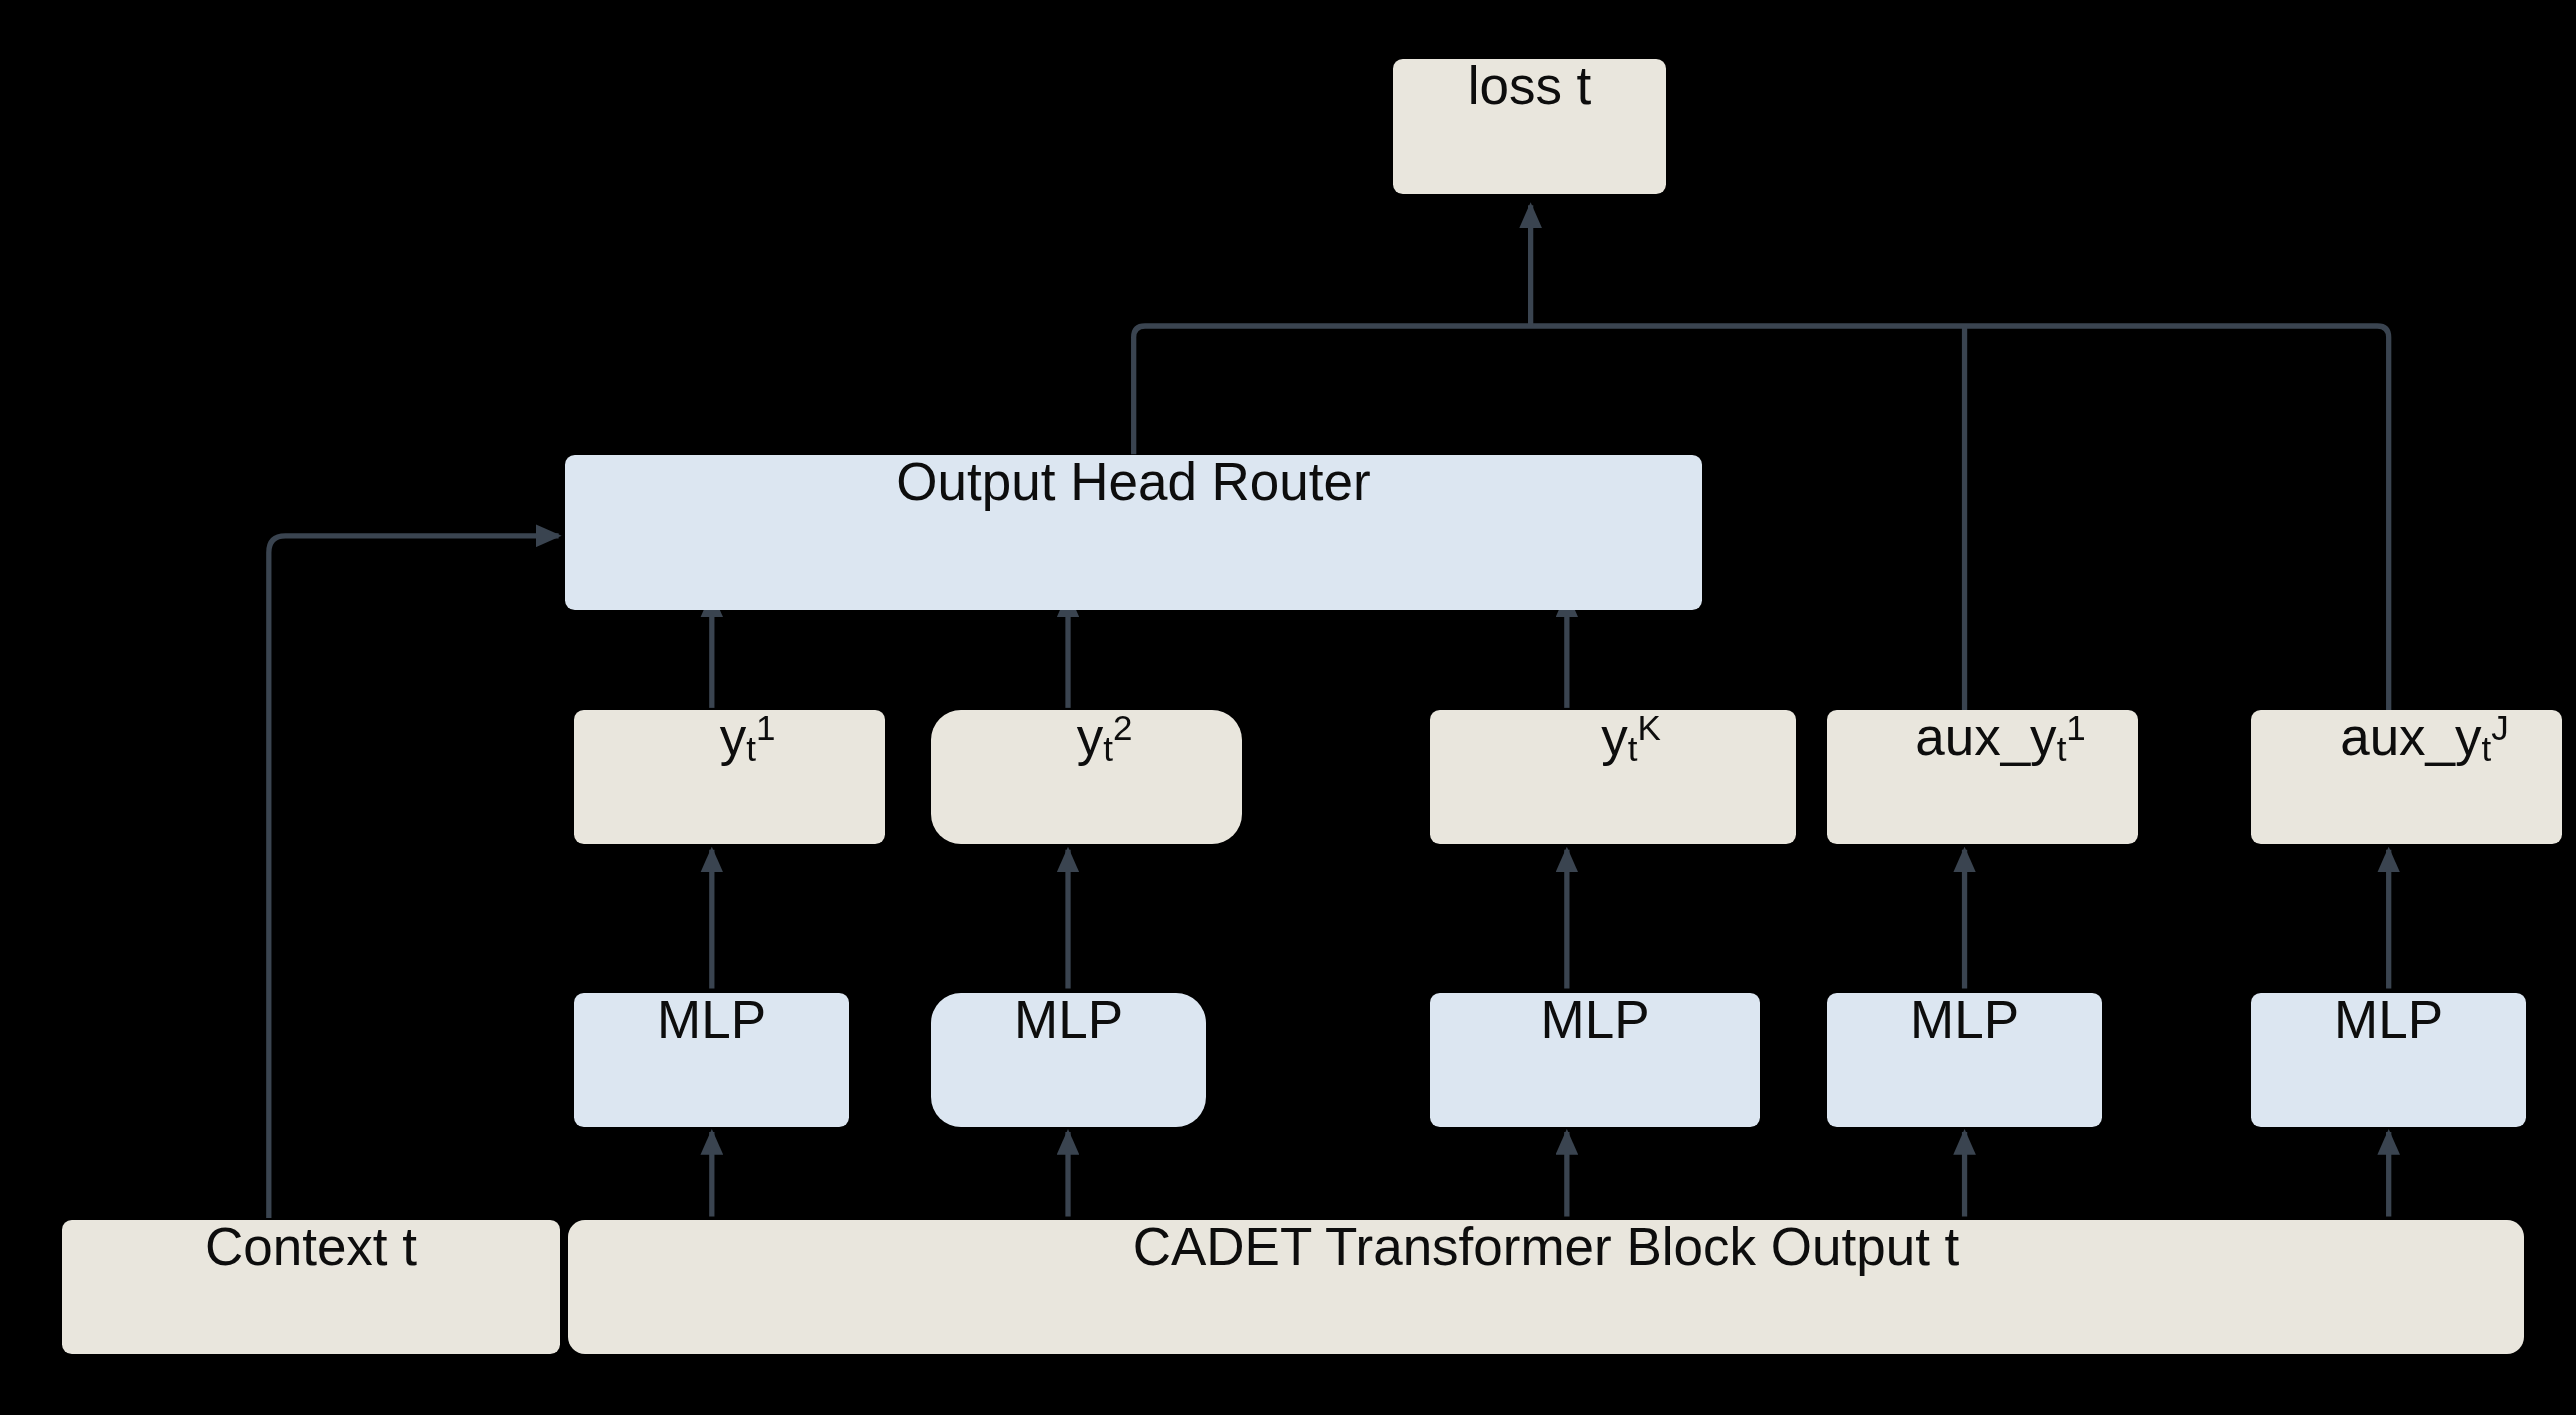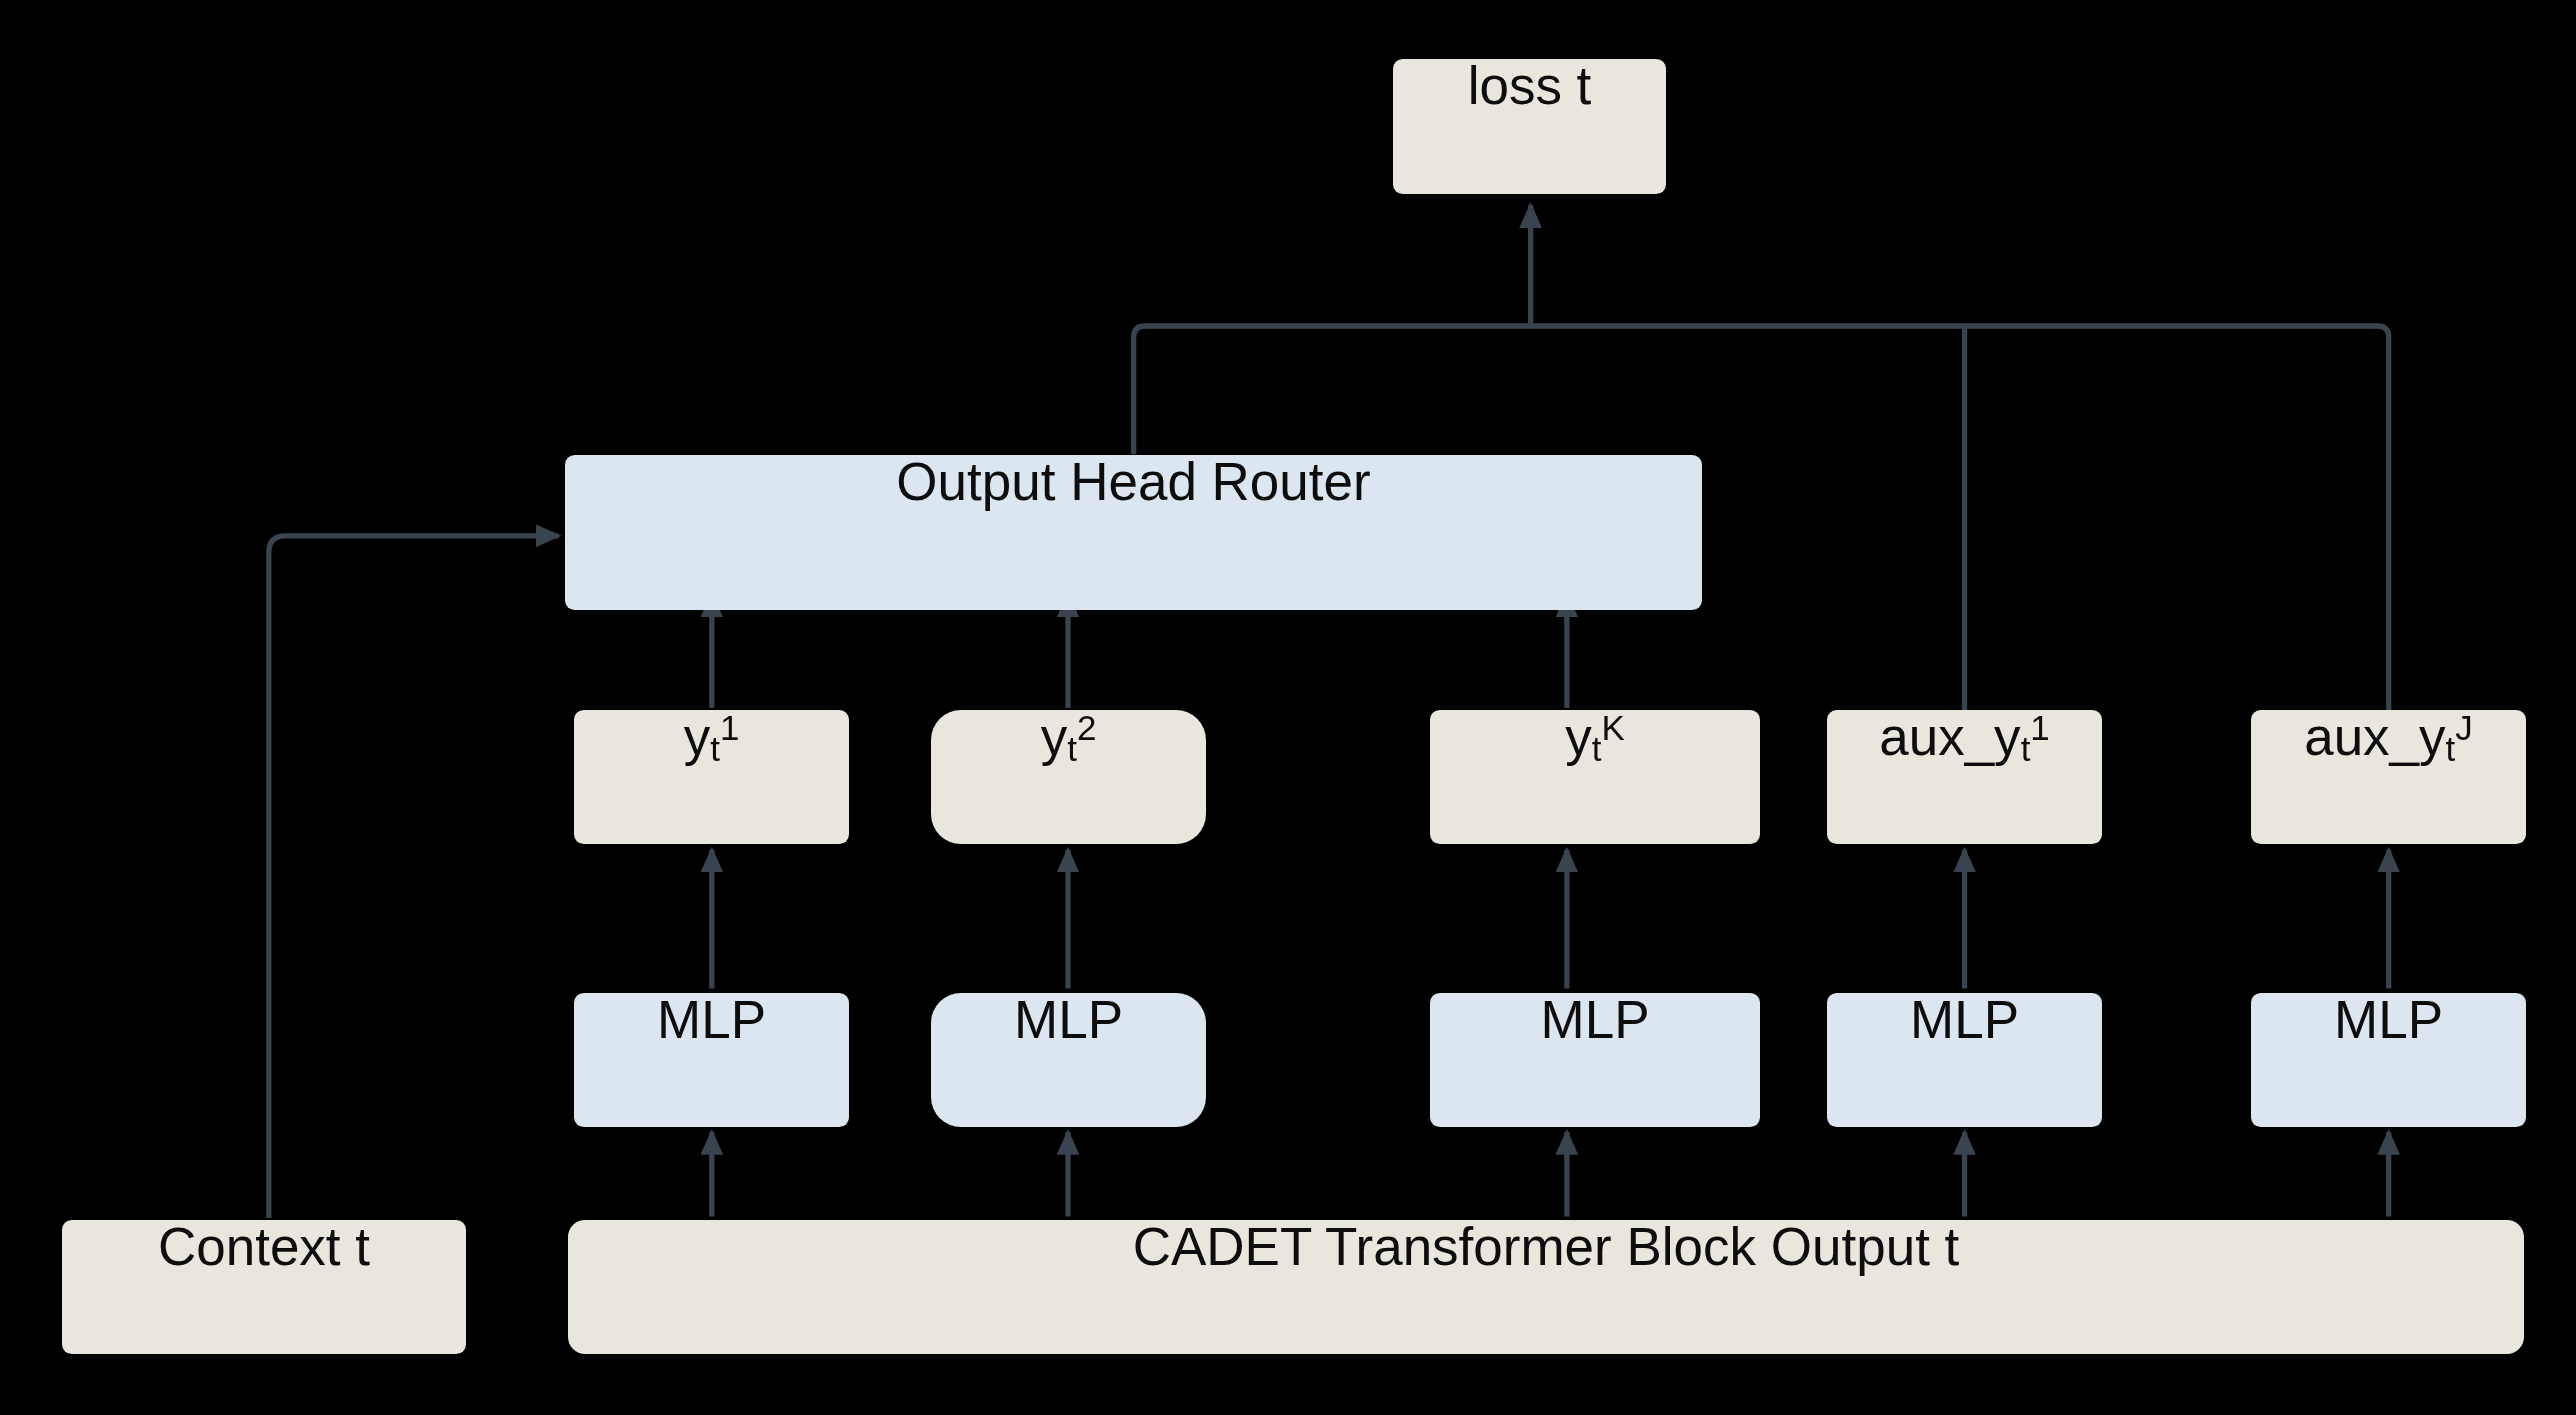--- a/index.html
+++ b/index.html
@@ -49,28 +49,28 @@
     line-height: 0;
     position: relative;
     vertical-align: baseline;
   }
   .lbl sub { top: 0.18em; }
   .lbl sup { top: -0.44em; }
 
   
   .n-loss    { left: 1393px; top:   59px; width:  273px; height: 135px; }
   .n-router  { left:  565px; top:  455px; width: 1137px; height: 155px; }
-  .row-head  { top:  710px; height: 134px; }
+  .row-head  { top:  710px; height: 134px; padding-left: 36px; }
   .row-mlp   { top: 993px; height: 134px; }
   .col-1 { left:  574px; width: 275px; }
   .col-2 { left: 931px; width: 275px; border-radius: 30px; }
   .col-3 { left: 1430px; width: 330px; }
   .col-4 { left: 1827px; width: 275px; }
   .col-5 { left: 2251px; width: 275px; }
-  .n-context { left:   62px; top: 1220px; width:  404px; height: 134px; }
+  .n-context { left:   62px; top: 1220px; width:  498px; height: 134px; }
   .n-trunk   { left:  568px; top: 1220px; width: 1956px; height: 134px; border-radius: 17px; }
 </style>
 </head>
 <body>
 
 <div class="canvas">
 
   <svg class="wires" viewBox="0 0 3413 1875" aria-hidden="true">
     <defs>
       <marker id="ah" viewBox="0 0 34 30" markerWidth="34" markerHeight="30" refX="30" refY="15" orient="auto" markerUnits="userSpaceOnUse">

